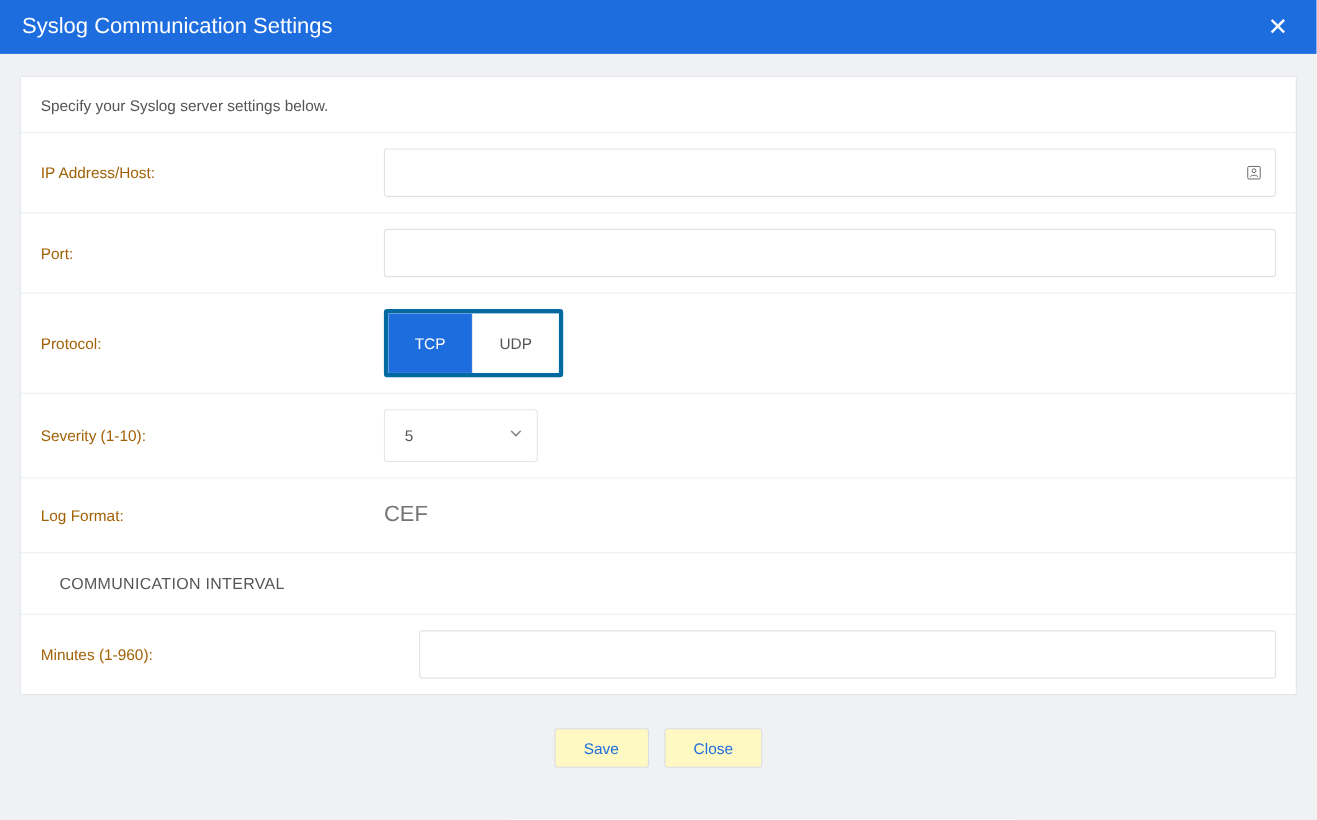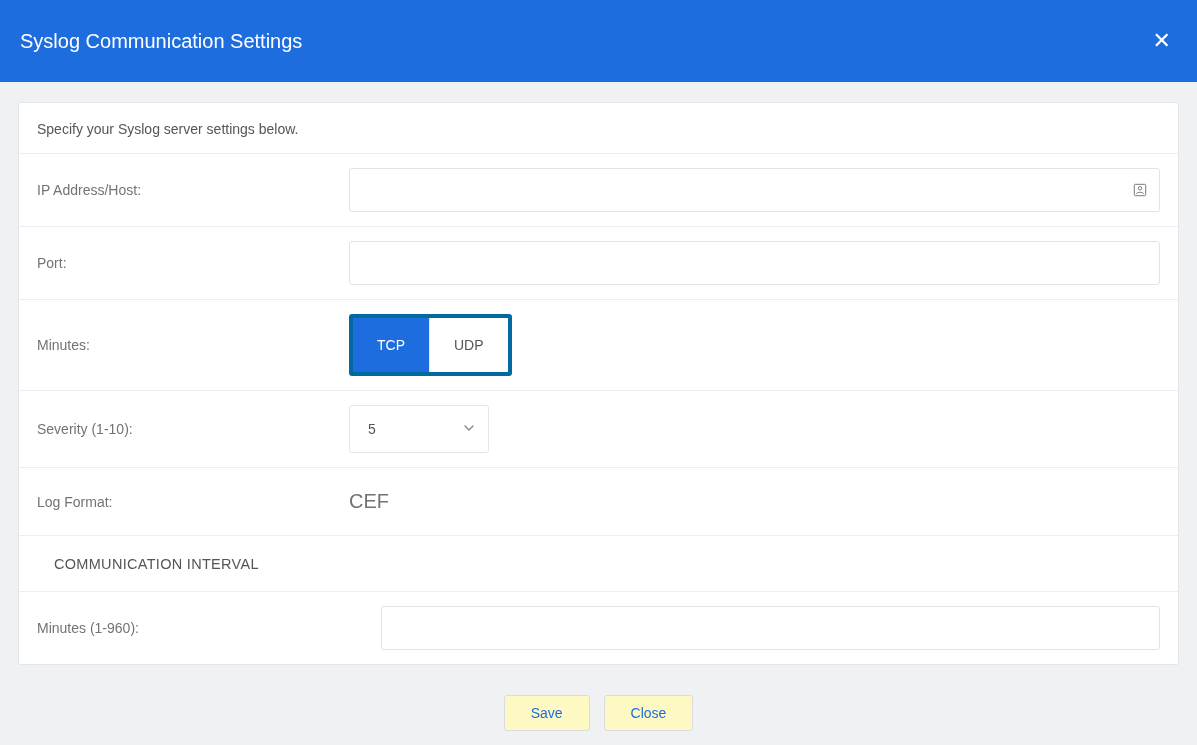--- a/index.html
+++ b/index.html
@@ -7,21 +7,21 @@
     margin: 0;
     padding: 0;
     font-family: Arial, Helvetica, sans-serif;
     background: #f0f1f3;
     color: #555;
     width: 1197px;
   }
   .titlebar {
     background: #1e6dde;
     color: #fff;
-    height: 82px;
+    height: 49px;
     display: flex;
     align-items: center;
     justify-content: space-between;
     padding: 0 20px;
   }
   .titlebar h1 {
     font-size: 20px;
     font-weight: 400;
     margin: 0;
   }
@@ -50,21 +50,21 @@
     border-bottom: 1px solid #eceff2;
     min-height: 68px;
   }
   .row.section {
     min-height: 56px;
   }
   .row:last-child { border-bottom: none; gap: 32px; }
   .label {
     flex: 0 0 312px;
     font-size: 14px;
-    color: #737373;
+    color: #a16207;
   }
   .control {
     flex: 1;
     display: flex;
     align-items: center;
   }
   input.text-input {
     width: 100%;
     height: 44px;
     border: 1px solid #dfe3e8;
@@ -186,21 +186,21 @@
   </div>
 
   <div class="row">
     <div class="label">Port:</div>
     <div class="control">
       <input type="text" class="text-input" value="" style="">
     </div>
   </div>
 
   <div class="row">
-    <div class="label">Minutes:</div>
+    <div class="label">Protocol:</div>
     <div class="control">
       <div class="btn-group">
         <button class="active">TCP</button>
         <button>UDP</button>
       </div>
     </div>
   </div>
 
   <div class="row">
     <div class="label">Severity (1-10):</div>

